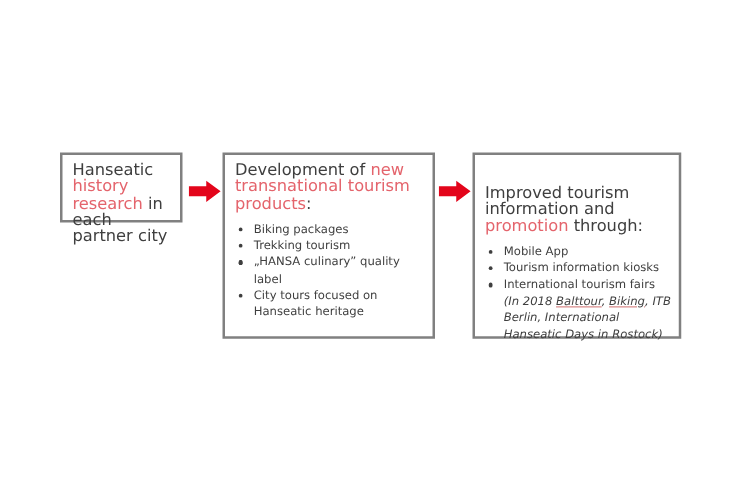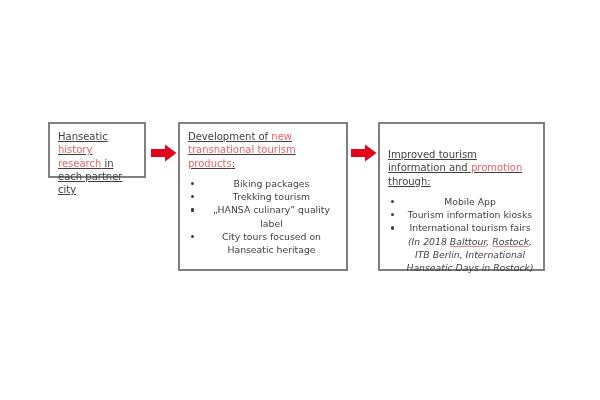--- a/index.html
+++ b/index.html
@@ -44,38 +44,36 @@
   #box-3 {
     left: 378px;
     top: 122px;
     width: 167px;
     height: 149px;
     padding: 24px 6px 0 8px;
   }
   .box-heading {
     margin: 0 0 0 0;
     font-weight: normal;
-    font-size: 10px;
+    font-size: 13px;
     line-height: 13.3px;
-    text-decoration: underline;
   }
   .accent {
     color: #e4646c;
   }
   .bullets {
     list-style: none;
     margin: 7px 0 0 0;
     padding: 0;
   }
   .bullets > li {
     position: relative;
     padding-left: 15px;
     margin-bottom: 0px;
     line-height: 13.3px;
-    text-align: center;
   }
   .bullets > li .bullet-dot {
     position: absolute;
     left: 3px;
     top: 5px;
     width: 3.2px;
     height: 3.2px;
     border-radius: 50%;
     background: #3f3f3f;
   }
@@ -126,17 +124,17 @@
     <svg width="26" height="18" viewBox="0 0 26 18">
       <polygon points="0,5 14,5 14,0.5 25.5,9 14,17.5 14,13 0,13" fill="#e3051b"></polygon>
     </svg>
   </div>
 
   <div class="flow-box" id="box-3">
     <p class="box-heading"><span>Improved tourism information and </span><span class="accent">promotion</span><span> through:</span></p>
     <ul class="bullets">
       <li><span class="bullet-dot"></span><span>Mobile App</span></li>
       <li><span class="bullet-dot"></span><span>Tourism information kiosks</span></li>
-      <li><span class="bullet-dot"></span><span>International tourism fairs</span><span class="sub-note"><span>(In 2018 </span><span class="underline-red">Balttour</span><span>, </span><span class="underline-red">Rostock</span><span>, ITB Berlin, International Hanseatic Days in Rostock)</span></span></li>
+      <li><span class="bullet-dot"></span><span>International tourism fairs</span><span class="sub-note"><span>(In 2018 </span><span class="underline-red">Balttour</span><span>, </span><span class="underline-red">Biking</span><span>, ITB Berlin, International Hanseatic Days in Rostock)</span></span></li>
     </ul>
   </div>
 
 </div>
 
 </body></html>

